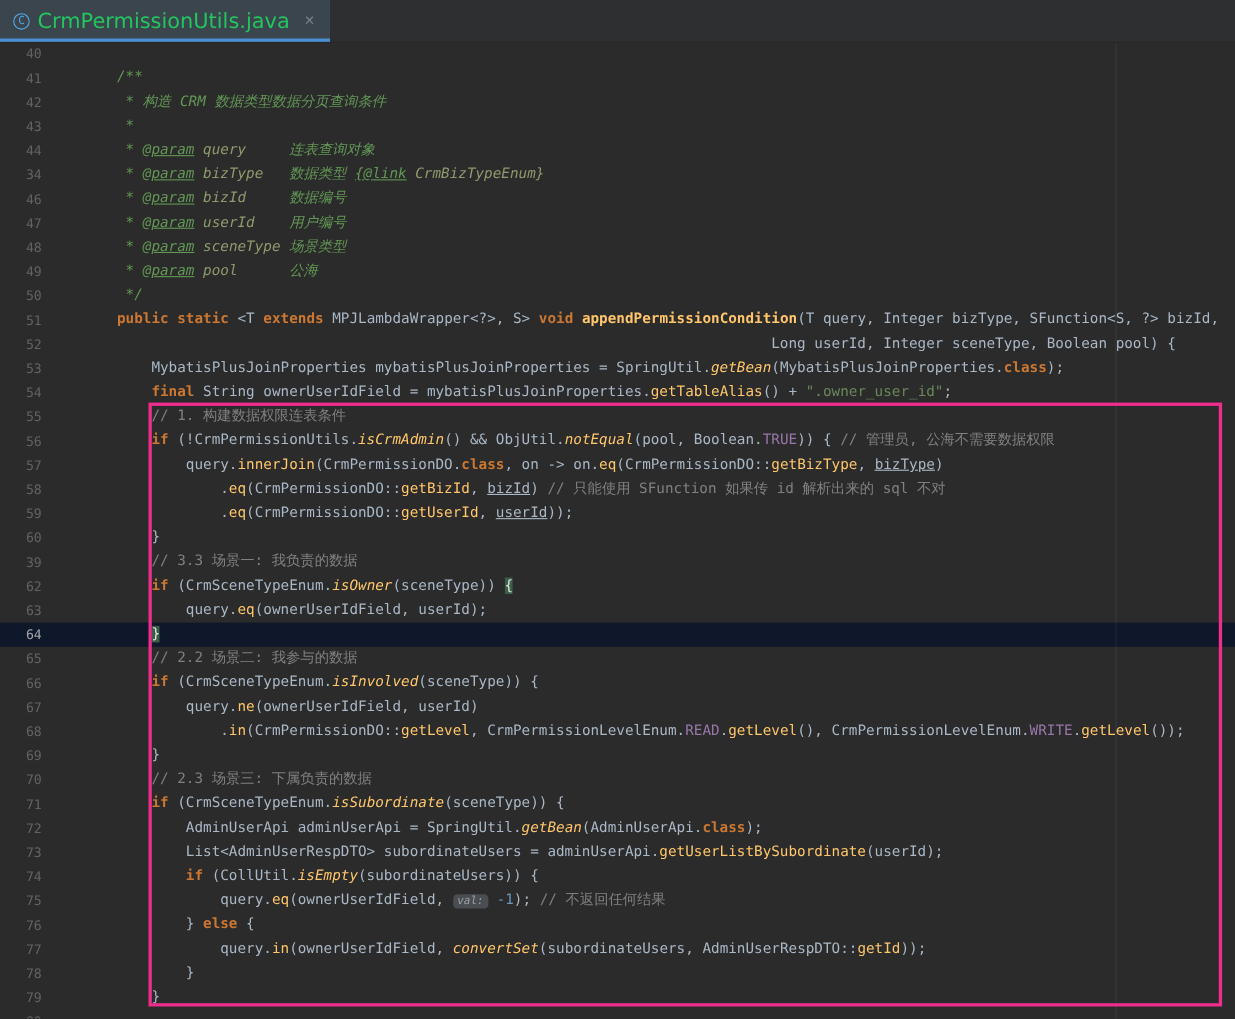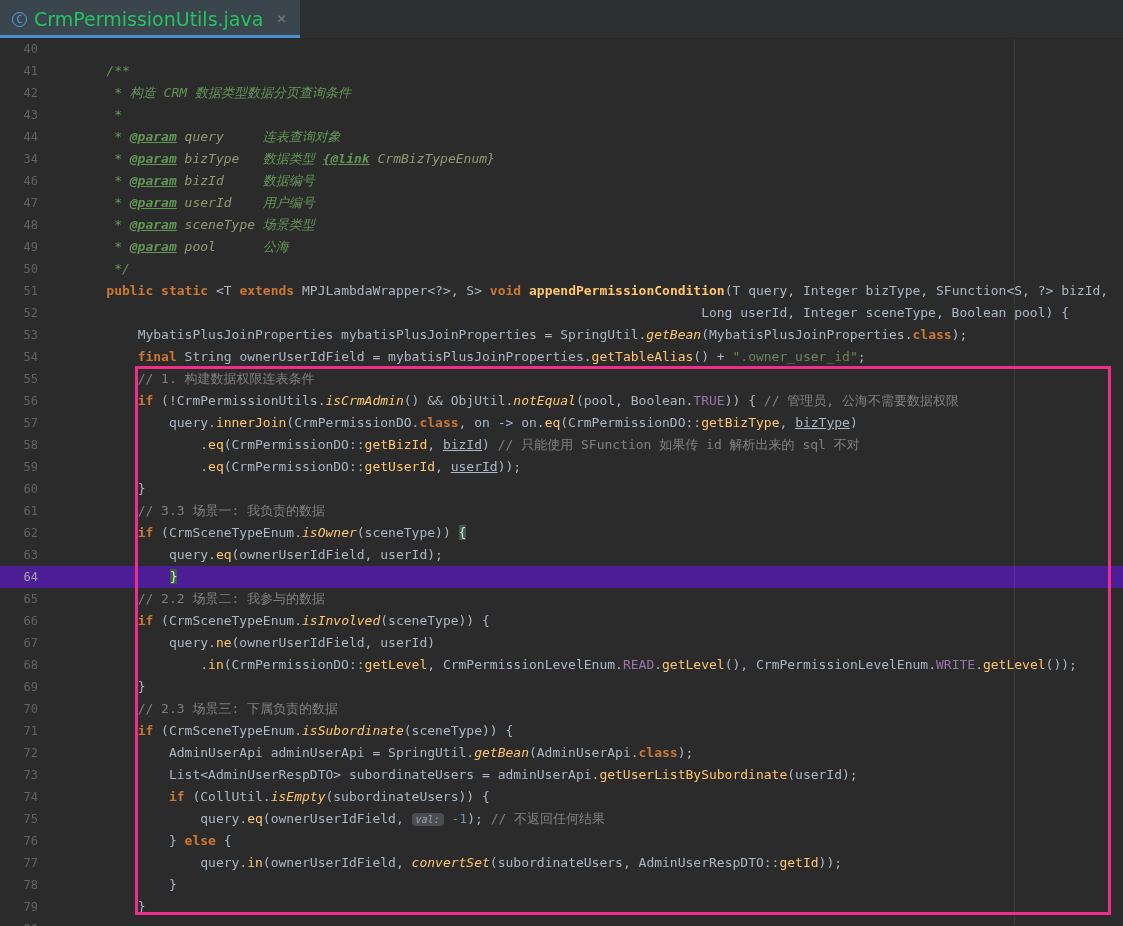--- a/index.html
+++ b/index.html
@@ -32,39 +32,39 @@
   .tab-title{color:#22c55e;font-size:19px;white-space:nowrap;}
   .tab-close{color:#7b8287;font-size:12px;margin-left:4px;padding:2px;cursor:pointer;}
   
   .editor{
     position:absolute;top:38px;left:0;right:0;bottom:0;
     font-family:"DejaVu Sans Mono","Liberation Mono",monospace;
     font-size:13px;line-height:22px;color:#a9b7c6;
     background:#2b2b2b;overflow:hidden;
   }
   .line{display:flex;height:22px;white-space:pre;}
-  .caret-line{background:#4c1d95;gap:32px;}
+  .caret-line{background:#0f172a;}
   .ln{
     flex:0 0 38px;text-align:right;color:#606366;user-select:none;
     font-size:12px;
   }
   .caret-line .ln{color:#a4a6a8;}
   .code{margin-left:37px;white-space:pre;}
   
   .tk-def{color:#a9b7c6;}
   .tk-kw{color:#cc7832;font-weight:bold;}
   .tk-mdecl{color:#ffc66b;font-weight:bold;}
   .tk-m{color:#ffc66b;}
   .tk-sm{color:#ffc66b;font-style:italic;}
   .tk-sc{color:#9876aa;}
   .tk-str{color:#6a8759;}
   .tk-num{color:#6897bb;}
   .tk-cmt{color:#808080;}
   .tk-doc{color:#629755;font-style:italic;}
-  .tk-doctag{color:#629755;font-weight:bold;font-style:italic;text-decoration:underline;}
+  .tk-doctag{color:#629755;font-weight:normal;font-style:italic;text-decoration:underline;}
   .tk-docval{color:#8f9a6d;font-style:italic;}
   .tk-pul{color:#a9b7c6;text-decoration:underline;}
   .tk-brace{background:#3b5e48;color:#e2e6e2;}
   .tk-inlay{
     background:#4a4e52;color:#9da1a8;border-radius:4px;
     padding:1px 4px;font-size:10px;font-style:italic;
   }
   .margin-guide{
     position:absolute;top:0;bottom:0;left:1014px;width:1px;
     background:rgba(255,255,255,0.07);pointer-events:none;z-index:3;
@@ -104,21 +104,21 @@
         <div class="line"><span class="ln">51</span><span class="code">    <span class="tk-kw">public</span><span class="tk-def"> </span><span class="tk-kw">static</span><span class="tk-def"> &lt;T </span><span class="tk-kw">extends</span><span class="tk-def"> MPJLambdaWrapper&lt;?&gt;, S&gt; </span><span class="tk-kw">void</span><span class="tk-def"> </span><span class="tk-mdecl">appendPermissionCondition</span><span class="tk-def">(T query, Integer bizType, SFunction&lt;S, ?&gt; bizId,</span></span></div>
         <div class="line"><span class="ln">52</span><span class="code">                                                                                <span class="tk-def">Long userId, Integer sceneType, Boolean pool) {</span></span></div>
         <div class="line"><span class="ln">53</span><span class="code">        <span class="tk-def">MybatisPlusJoinProperties mybatisPlusJoinProperties = SpringUtil.</span><span class="tk-sm">getBean</span><span class="tk-def">(MybatisPlusJoinProperties.</span><span class="tk-kw">class</span><span class="tk-def">);</span></span></div>
         <div class="line"><span class="ln">54</span><span class="code">        <span class="tk-kw">final</span><span class="tk-def"> String ownerUserIdField = mybatisPlusJoinProperties.</span><span class="tk-m">getTableAlias</span><span class="tk-def">() + </span><span class="tk-str">".owner_user_id"</span><span class="tk-def">;</span></span></div>
         <div class="line"><span class="ln">55</span><span class="code">        <span class="tk-cmt">// 1. 构建数据权限连表条件</span></span></div>
         <div class="line"><span class="ln">56</span><span class="code">        <span class="tk-kw">if</span><span class="tk-def"> (!CrmPermissionUtils.</span><span class="tk-sm">isCrmAdmin</span><span class="tk-def">() &amp;&amp; ObjUtil.</span><span class="tk-sm">notEqual</span><span class="tk-def">(pool, Boolean.</span><span class="tk-sc">TRUE</span><span class="tk-def">)) { </span><span class="tk-cmt">// 管理员, 公海不需要数据权限</span></span></div>
         <div class="line"><span class="ln">57</span><span class="code">            <span class="tk-def">query.</span><span class="tk-m">innerJoin</span><span class="tk-def">(CrmPermissionDO.</span><span class="tk-kw">class</span><span class="tk-def">, on -&gt; on.</span><span class="tk-m">eq</span><span class="tk-def">(CrmPermissionDO::</span><span class="tk-m">getBizType</span><span class="tk-def">, </span><span class="tk-pul">bizType</span><span class="tk-def">)</span></span></div>
         <div class="line"><span class="ln">58</span><span class="code">                <span class="tk-def">.</span><span class="tk-m">eq</span><span class="tk-def">(CrmPermissionDO::</span><span class="tk-m">getBizId</span><span class="tk-def">, </span><span class="tk-pul">bizId</span><span class="tk-def">) </span><span class="tk-cmt">// 只能使用 SFunction 如果传 id 解析出来的 sql 不对</span></span></div>
         <div class="line"><span class="ln">59</span><span class="code">                <span class="tk-def">.</span><span class="tk-m">eq</span><span class="tk-def">(CrmPermissionDO::</span><span class="tk-m">getUserId</span><span class="tk-def">, </span><span class="tk-pul">userId</span><span class="tk-def">));</span></span></div>
         <div class="line"><span class="ln">60</span><span class="code">        <span class="tk-def">}</span></span></div>
-        <div class="line"><span class="ln">61</span><span class="code">        <span class="tk-cmt">// 3.3 场景一: 我负责的数据</span></span></div>
+        <div class="line"><span class="ln">39</span><span class="code">        <span class="tk-cmt">// 3.3 场景一: 我负责的数据</span></span></div>
         <div class="line"><span class="ln">62</span><span class="code">        <span class="tk-kw">if</span><span class="tk-def"> (CrmSceneTypeEnum.</span><span class="tk-sm">isOwner</span><span class="tk-def">(sceneType)) </span><span class="tk-brace">{</span></span></div>
         <div class="line"><span class="ln">63</span><span class="code">            <span class="tk-def">query.</span><span class="tk-m">eq</span><span class="tk-def">(ownerUserIdField, userId);</span></span></div>
         <div class="line caret-line"><span class="ln">64</span><span class="code">        <span class="tk-brace">}</span></span></div>
         <div class="line"><span class="ln">65</span><span class="code">        <span class="tk-cmt">// 2.2 场景二: 我参与的数据</span></span></div>
         <div class="line"><span class="ln">66</span><span class="code">        <span class="tk-kw">if</span><span class="tk-def"> (CrmSceneTypeEnum.</span><span class="tk-sm">isInvolved</span><span class="tk-def">(sceneType)) {</span></span></div>
         <div class="line"><span class="ln">67</span><span class="code">            <span class="tk-def">query.</span><span class="tk-m">ne</span><span class="tk-def">(ownerUserIdField, userId)</span></span></div>
         <div class="line"><span class="ln">68</span><span class="code">                <span class="tk-def">.</span><span class="tk-m">in</span><span class="tk-def">(CrmPermissionDO::</span><span class="tk-m">getLevel</span><span class="tk-def">, CrmPermissionLevelEnum.</span><span class="tk-sc">READ</span><span class="tk-def">.</span><span class="tk-m">getLevel</span><span class="tk-def">(), CrmPermissionLevelEnum.</span><span class="tk-sc">WRITE</span><span class="tk-def">.</span><span class="tk-m">getLevel</span><span class="tk-def">());</span></span></div>
         <div class="line"><span class="ln">69</span><span class="code">        <span class="tk-def">}</span></span></div>
         <div class="line"><span class="ln">70</span><span class="code">        <span class="tk-cmt">// 2.3 场景三: 下属负责的数据</span></span></div>
         <div class="line"><span class="ln">71</span><span class="code">        <span class="tk-kw">if</span><span class="tk-def"> (CrmSceneTypeEnum.</span><span class="tk-sm">isSubordinate</span><span class="tk-def">(sceneType)) {</span></span></div>

